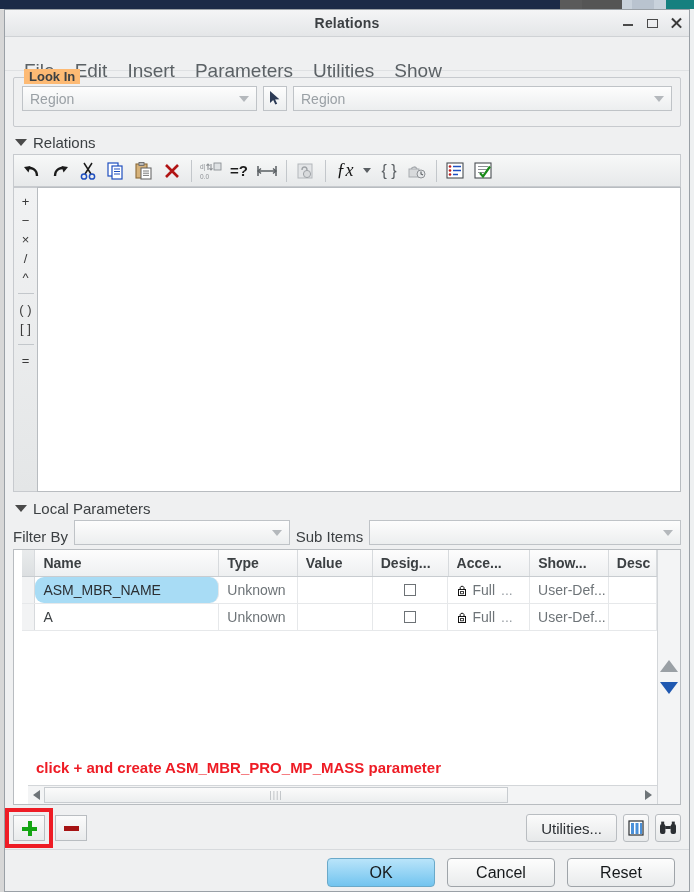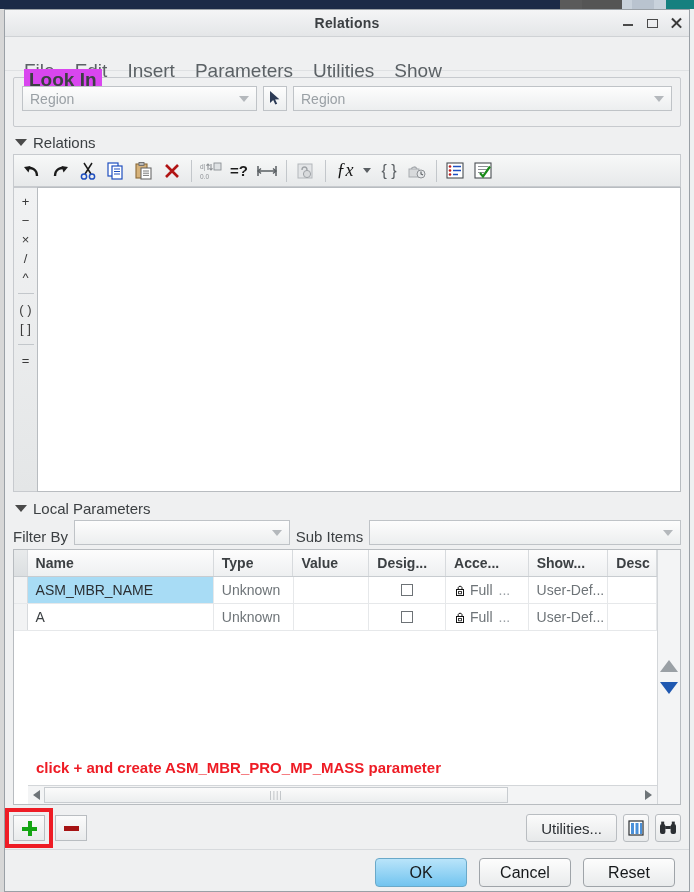--- a/index.html
+++ b/index.html
@@ -65,22 +65,22 @@
   .menu-item{
     font-size:19px;color:#5b6165;padding:2px 9px;cursor:default;margin-top:34px;
   }
 
   
   .lookin{
     margin:6px 8px 0 8px;border:1px solid #c7cace;border-radius:2px;position:relative;height:48px;
     background:#eff0f1;
   }
   .lookin-legend{
-    position:absolute;left:10px;top:-9px;background:#d946ef;padding:0 5px;
-    font-size:19px;font-weight:bold;color:#3c4043;
+    position:absolute;left:10px;top:-9px;background:#fdba74;padding:0 5px;
+    font-size:13px;font-weight:bold;color:#3c4043;
   }
   .lookin-row{display:flex;align-items:center;padding:8px 8px 8px 8px;gap:6px;}
   .combo{
     height:25px;border:1px solid #bfc3c7;background:linear-gradient(#fdfdfd,#eceeef);
     display:flex;align-items:center;position:relative;box-sizing:border-box;
   }
   .combo .txt{font-size:14px;color:#9aa0a5;padding-left:7px;}
   .combo .arrow{
     position:absolute;right:7px;top:9px;width:0;height:0;
     border-left:5px solid transparent;border-right:5px solid transparent;border-top:6px solid #b4b8bc;
@@ -120,21 +120,21 @@
   .lp-hdr{display:flex;align-items:center;gap:6px;padding:8px 0 2px 10px;}
   .filterrow{display:flex;align-items:flex-end;margin:0 8px;gap:6px;height:26px;}
   .lbl{font-size:15px;color:#3c4043;white-space:nowrap;}
   .filter-combo{flex:1;}
   .sub-combo{flex:1.45;}
 
   .table-area{
     margin:4px 8px 0 8px;border:1px solid #b8bcc0;background:#fff;height:256px;position:relative;
     display:flex;box-sizing:border-box;
   }
-  .tbl{flex:1;overflow:hidden;position:relative;}
+  .tbl{flex:1;overflow:hidden;position:relative;padding-left:8px;}
   .thead{display:flex;height:26px;background:linear-gradient(#fdfdfd,#eef0f1);border-bottom:1px solid #c8ccd0;}
   .th{
     font-size:14px;font-weight:bold;color:#3c4043;display:flex;align-items:center;
     padding-left:8px;border-right:1px solid #d7dadd;box-sizing:border-box;
   }
   .th.corner{width:14px;padding:0;background:linear-gradient(#e9ebec,#dcdfe1);}
   .tr{display:flex;height:26px;border-bottom:1px solid #e6e8ea;}
   .tr .gut{width:14px;border-right:1px solid #d7dadd;box-sizing:border-box;background:#f2f3f4;}
   .td{
     font-size:14px;color:#6e7478;display:flex;align-items:center;padding-left:8px;
@@ -197,21 +197,21 @@
     display:flex;align-items:center;box-sizing:border-box;
   }
   .ic-btn{
     width:26px;height:28px;border:1px solid #b9bdc1;border-radius:3px;
     background:linear-gradient(#fbfbfb,#e7e9ea);display:flex;align-items:center;justify-content:center;box-sizing:border-box;
   }
 
   .sep-line{height:1px;background:#d7dadd;margin:4px 0 0 0;}
   .dlgbtns{display:flex;align-items:center;justify-content:flex-end;gap:12px;padding:8px 14px 0 0;}
   .dbtn{
-    width:92px;height:29px;border:1px solid #9fa4a9;border-radius:4px;
+    width:108px;height:29px;border:1px solid #9fa4a9;border-radius:4px;
     font-size:16px;color:#15181a;display:flex;align-items:center;justify-content:center;
     background:linear-gradient(#fdfdfd,#e9ebec);box-sizing:border-box;text-align:right;
   }
   .dbtn.primary{background:linear-gradient(#b9e4fa,#72c4ef);border-color:#6aa9c9;}
 </style>
 </head>
 <body>
 
 <div class="app">
 
@@ -432,21 +432,21 @@
           <div class="th" style="width:82px;">Type</div>
           <div class="th" style="width:78px;">Value</div>
           <div class="th" style="width:79px;">Desig...</div>
           <div class="th" style="width:85px;">Acce...</div>
           <div class="th" style="width:82px;">Show...</div>
           <div class="th" style="width:50px;">Desc</div>
         </div>
 
         <div class="tr row-sel">
           <div class="gut"></div>
-          <div class="td name" style="width:192px;">ASM_MBR_NAME</div>
+          <div class="td name" style="width:192px;border-radius:9px;">ASM_MBR_NAME</div>
           <div class="td" style="width:82px;">Unknown</div>
           <div class="td" style="width:78px;"></div>
           <div class="td" style="width:79px;justify-content:center;padding-left:0;">
             <span class="cb"></span>
           </div>
           <div class="td" style="width:85px;">
             <span class="lockicon">
               <svg width="15" height="15" viewBox="0 0 15 15">
                 <rect x="2.5" y="6.5" width="7" height="6" fill="#fff" stroke="#111" stroke-width="1"></rect>
                 <path d="M4.2 6.5 V4.6 A2 2 0 0 1 8 4.6 V6.5" stroke="#111" stroke-width="1" fill="none"></path>

